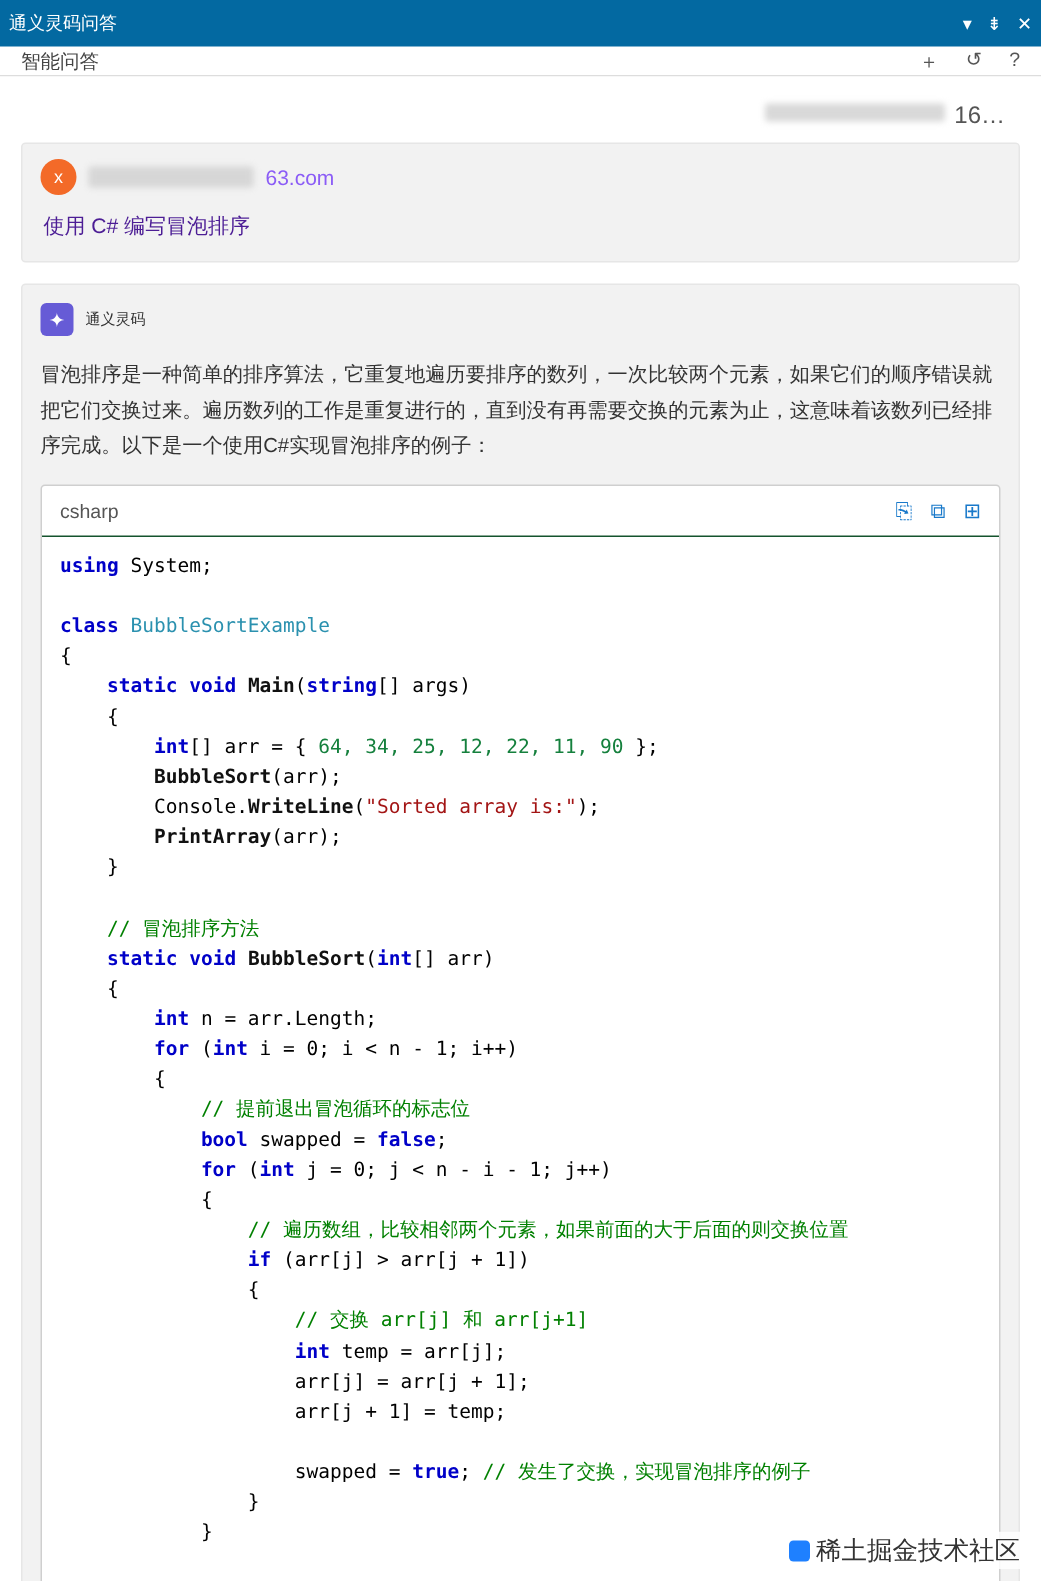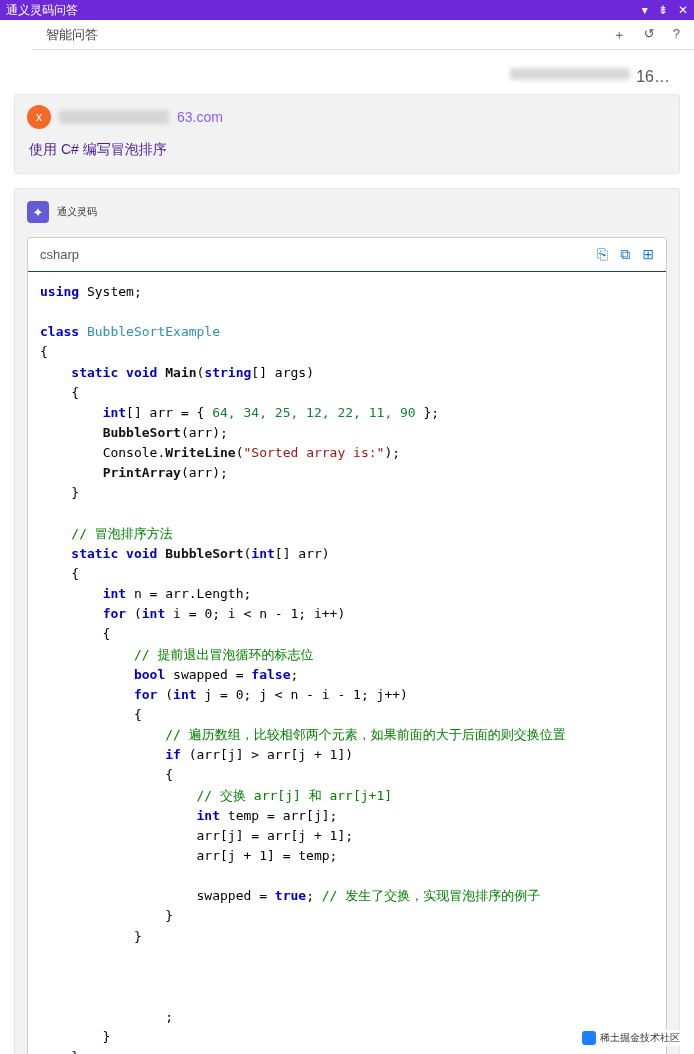--- a/index.html
+++ b/index.html
@@ -1,21 +1,21 @@
 <!DOCTYPE html>
 <html><head>
   <meta charset="utf-8">
   <style>
     * { margin: 0; padding: 0; box-sizing: border-box; }
     body { font-family: "Microsoft YaHei", sans-serif; font-size: 13px; background: #fff; width: 694px; }
-    .titlebar { background: #6d28d9; color: #fff; height: 20px; display: flex; align-items: center; padding: 0 6px; justify-content: space-between; }
+    .titlebar { background: #0369a1; color: #fff; height: 31px; display: flex; align-items: center; padding: 0 6px; justify-content: space-between; }
     .titlebar-title { font-size: 12px; }
     .titlebar-ctrls { display: flex; gap: 10px; font-size: 12px; }
     .titlebar-ctrls span { cursor: pointer; }
-    .toolbar { height: 30px; border-bottom: 1px solid #ddd; display: flex; align-items: center; justify-content: space-between; padding: 0 14px; color: #444; margin-left: 32px; }
+    .toolbar { height: 20px; border-bottom: 1px solid #ddd; display: flex; align-items: center; justify-content: space-between; padding: 0 14px; color: #444; }
     .toolbar-actions { display: flex; gap: 18px; color: #555; }
     .toolbar-actions svg, .toolbar-actions span { cursor: pointer; }
     .content { padding: 14px; background: #fff; }
     .obscured-row { display: flex; justify-content: flex-end; gap: 6px; padding: 4px 10px 8px; font-size: 16px; color: #555; }
     .blur-strip { background: #d8d8d8; height: 12px; width: 120px; filter: blur(2px); border-radius: 2px; }
     .user-block { background: #f2f2f2; border: 1px solid #e6e6e6; border-radius: 3px; padding: 10px 12px 14px; }
     .user-head { display: flex; align-items: center; gap: 8px; margin-bottom: 12px; }
     .avatar { width: 24px; height: 24px; border-radius: 50%; background: #f36a28; color: #fff; display: flex; align-items: center; justify-content: center; font-size: 12px; }
     .user-name-blur { background: #d6d6d6; height: 14px; width: 110px; filter: blur(2px); border-radius: 2px; }
     .user-domain { color: #8b5cf6; font-size: 14px; }
@@ -29,21 +29,21 @@
     .code-head { display: flex; justify-content: space-between; align-items: center; padding: 8px 12px; border-bottom: 1px solid #14532d; color: #555; font-size: 13px; }
     .code-head-actions { display: flex; gap: 12px; color: #1979ca; }
     .code-head-actions span { cursor: pointer; font-size: 14px; }
     .code-body { padding: 10px 12px; font-family: Consolas, monospace; font-size: 13px; line-height: 1.55; white-space: pre; overflow-x: auto; }
     .kw { color: #0000c8; font-weight: bold; }
     .cls { color: #2b91af; }
     .fn { color: #111; font-weight: bold; }
     .num { color: #15803d; }
     .str { color: #a31515; }
     .cmt { color: #008000; }
-    .watermark { position: fixed; right: 12px; bottom: 8px; font-size: 10px; color: #333; background: rgba(255,255,255,.85); padding: 1px 2px; display:flex; align-items:center; gap:4px;}
+    .watermark { position: fixed; right: 12px; bottom: 8px; font-size: 17px; color: #333; background: rgba(255,255,255,.85); padding: 1px 2px; display:flex; align-items:center; gap:4px;}
     .wm-ico { width:14px; height:14px; background:#1e80ff; border-radius:3px; display:inline-block; }
   </style>
 </head>
 <body>
 
 <div class="titlebar">
   <span class="titlebar-title">通义灵码问答</span>
   <div class="titlebar-ctrls">
     <span>▾</span>
     <span>⇟</span>
@@ -73,20 +73,21 @@
       <span class="user-domain">63.com</span>
     </div>
     <div class="user-prompt">使用 C# 编写冒泡排序</div>
   </div>
 
   <div class="ai-block">
     <div class="ai-head">
       <div class="ai-icon">✦</div>
       <span class="ai-name">通义灵码</span>
     </div>
+    <div class="ai-text">冒泡排序是一种简单的排序算法，它重复地遍历要排序的数列，一次比较两个元素，如果它们的顺序错误就把它们交换过来。遍历数列的工作是重复进行的，直到没有再需要交换的元素为止，这意味着该数列已经排序完成。以下是一个使用C#实现冒泡排序的例子：</div>
 
     <div class="code-card">
       <div class="code-head">
         <span>csharp</span>
         <div class="code-head-actions">
           <span>⎘</span>
           <span>⧉</span>
           <span>⊞</span>
         </div>
       </div>

